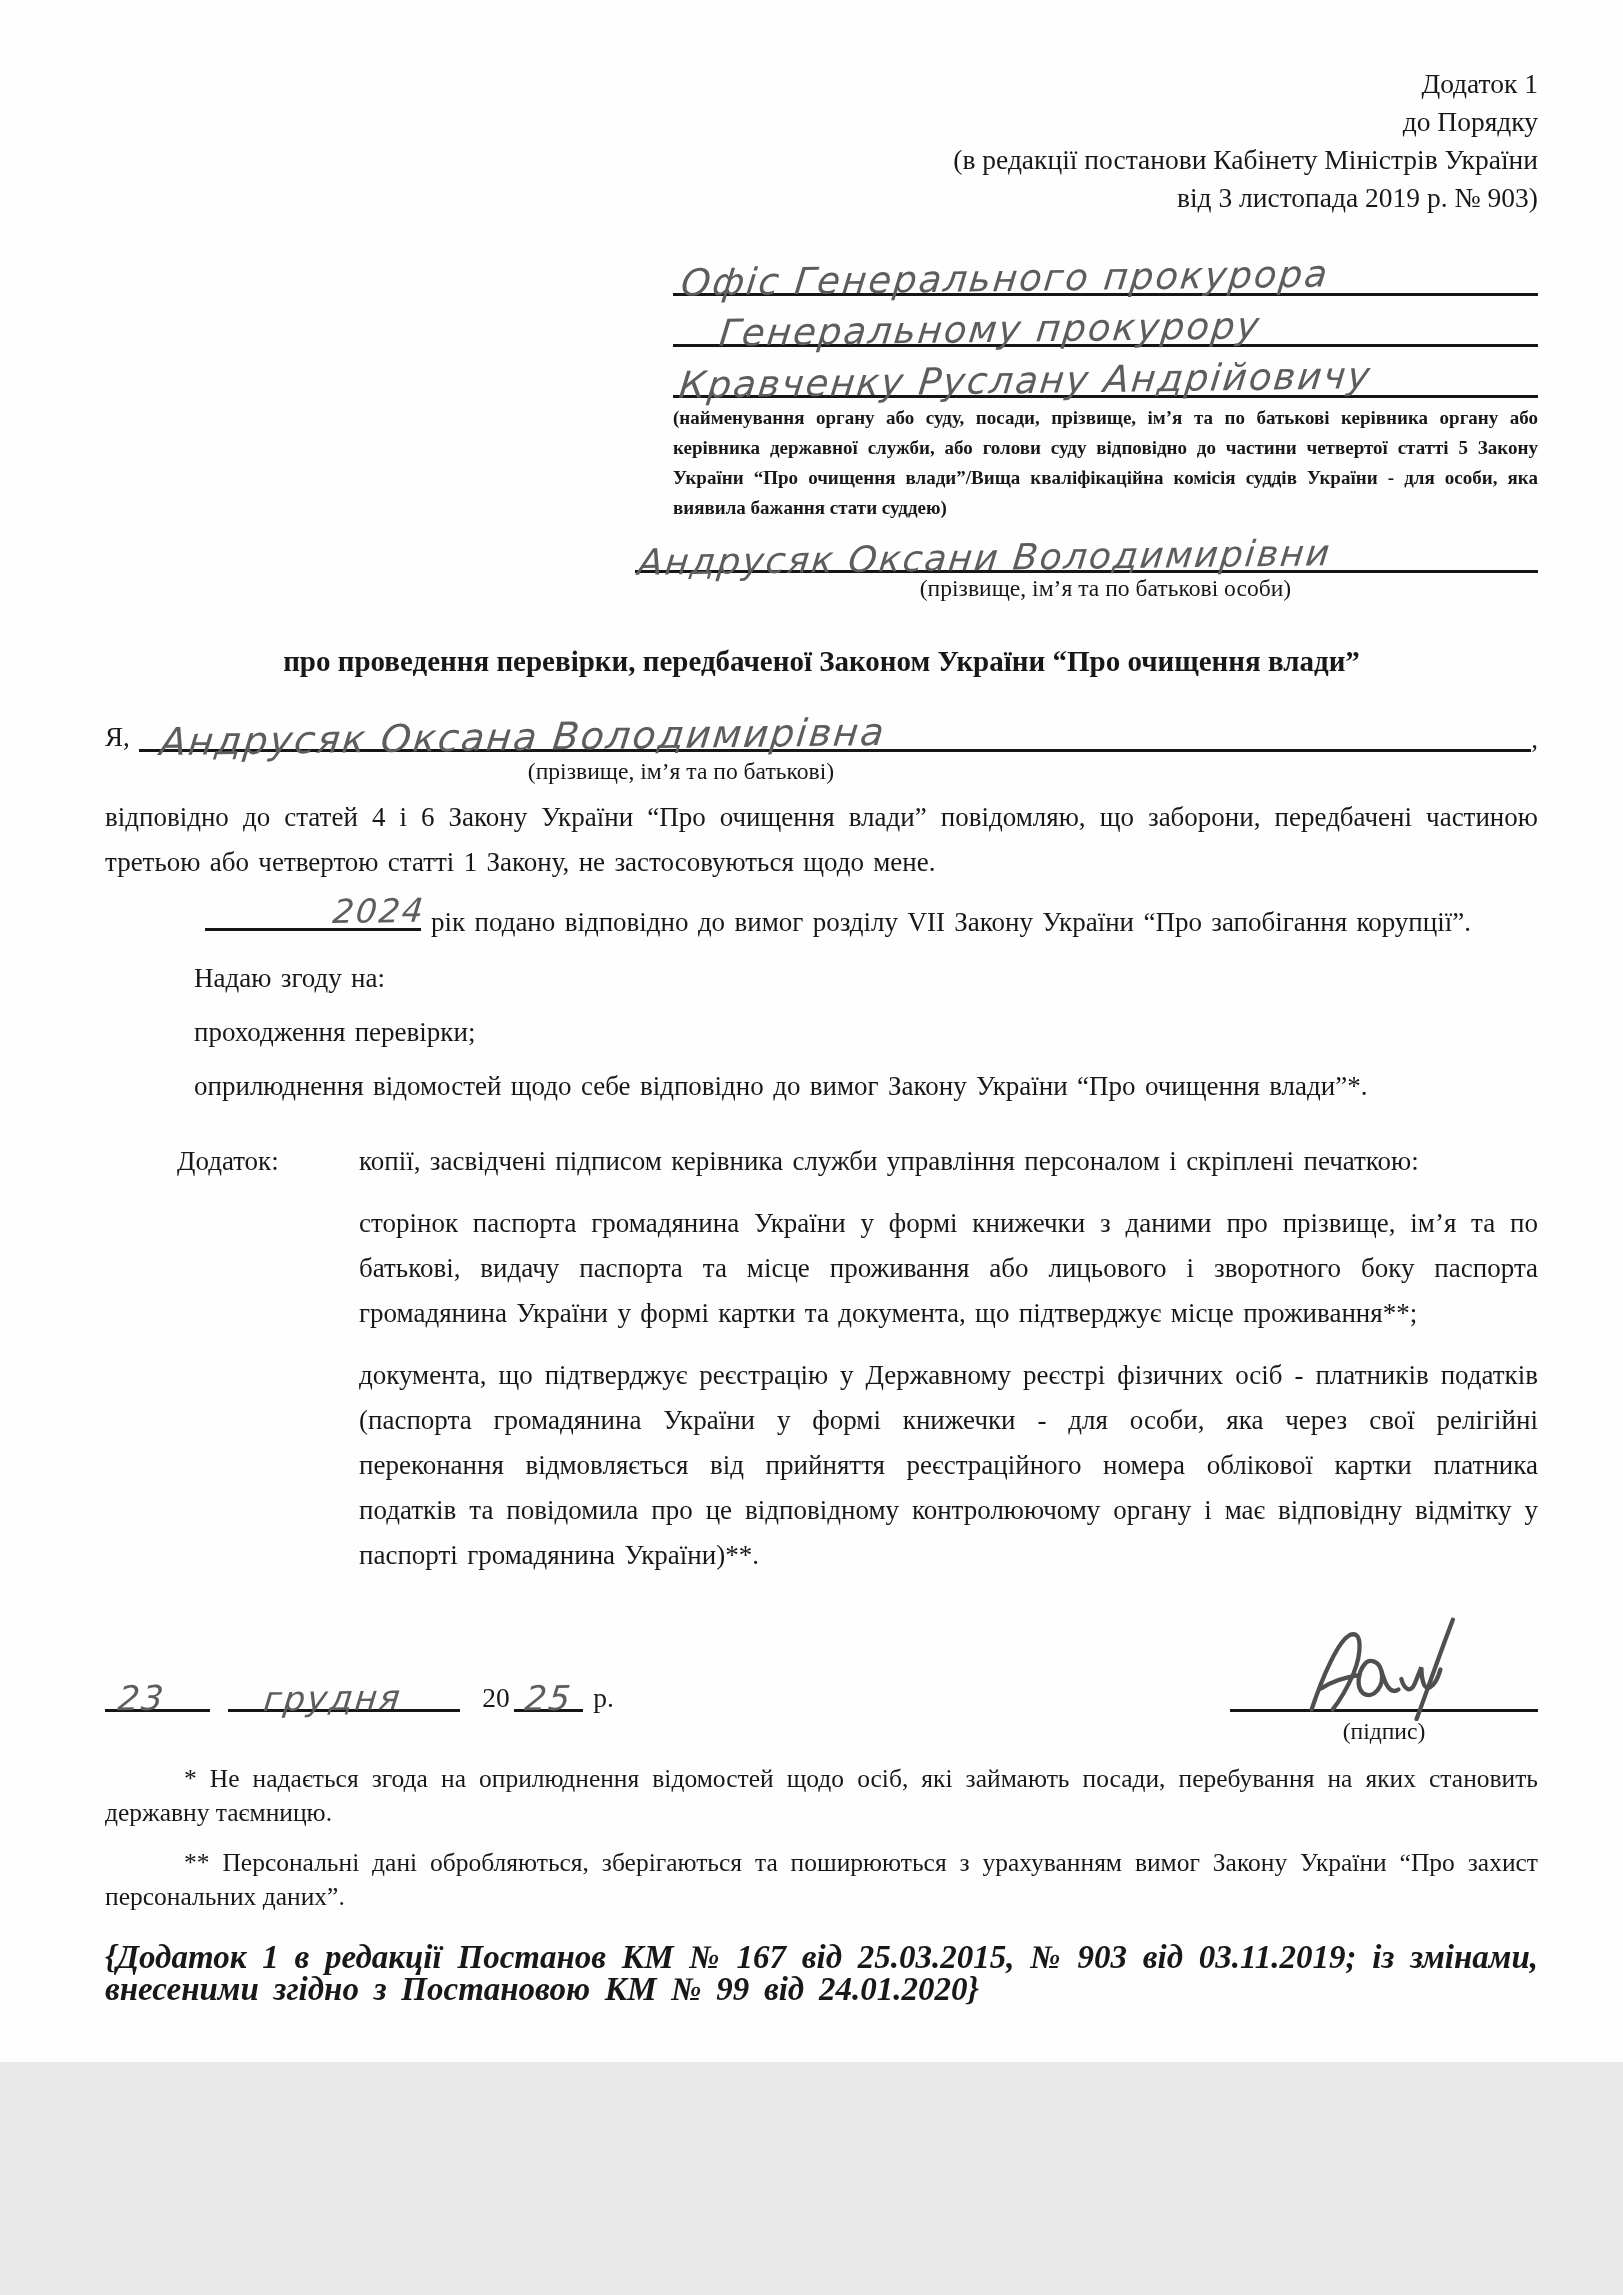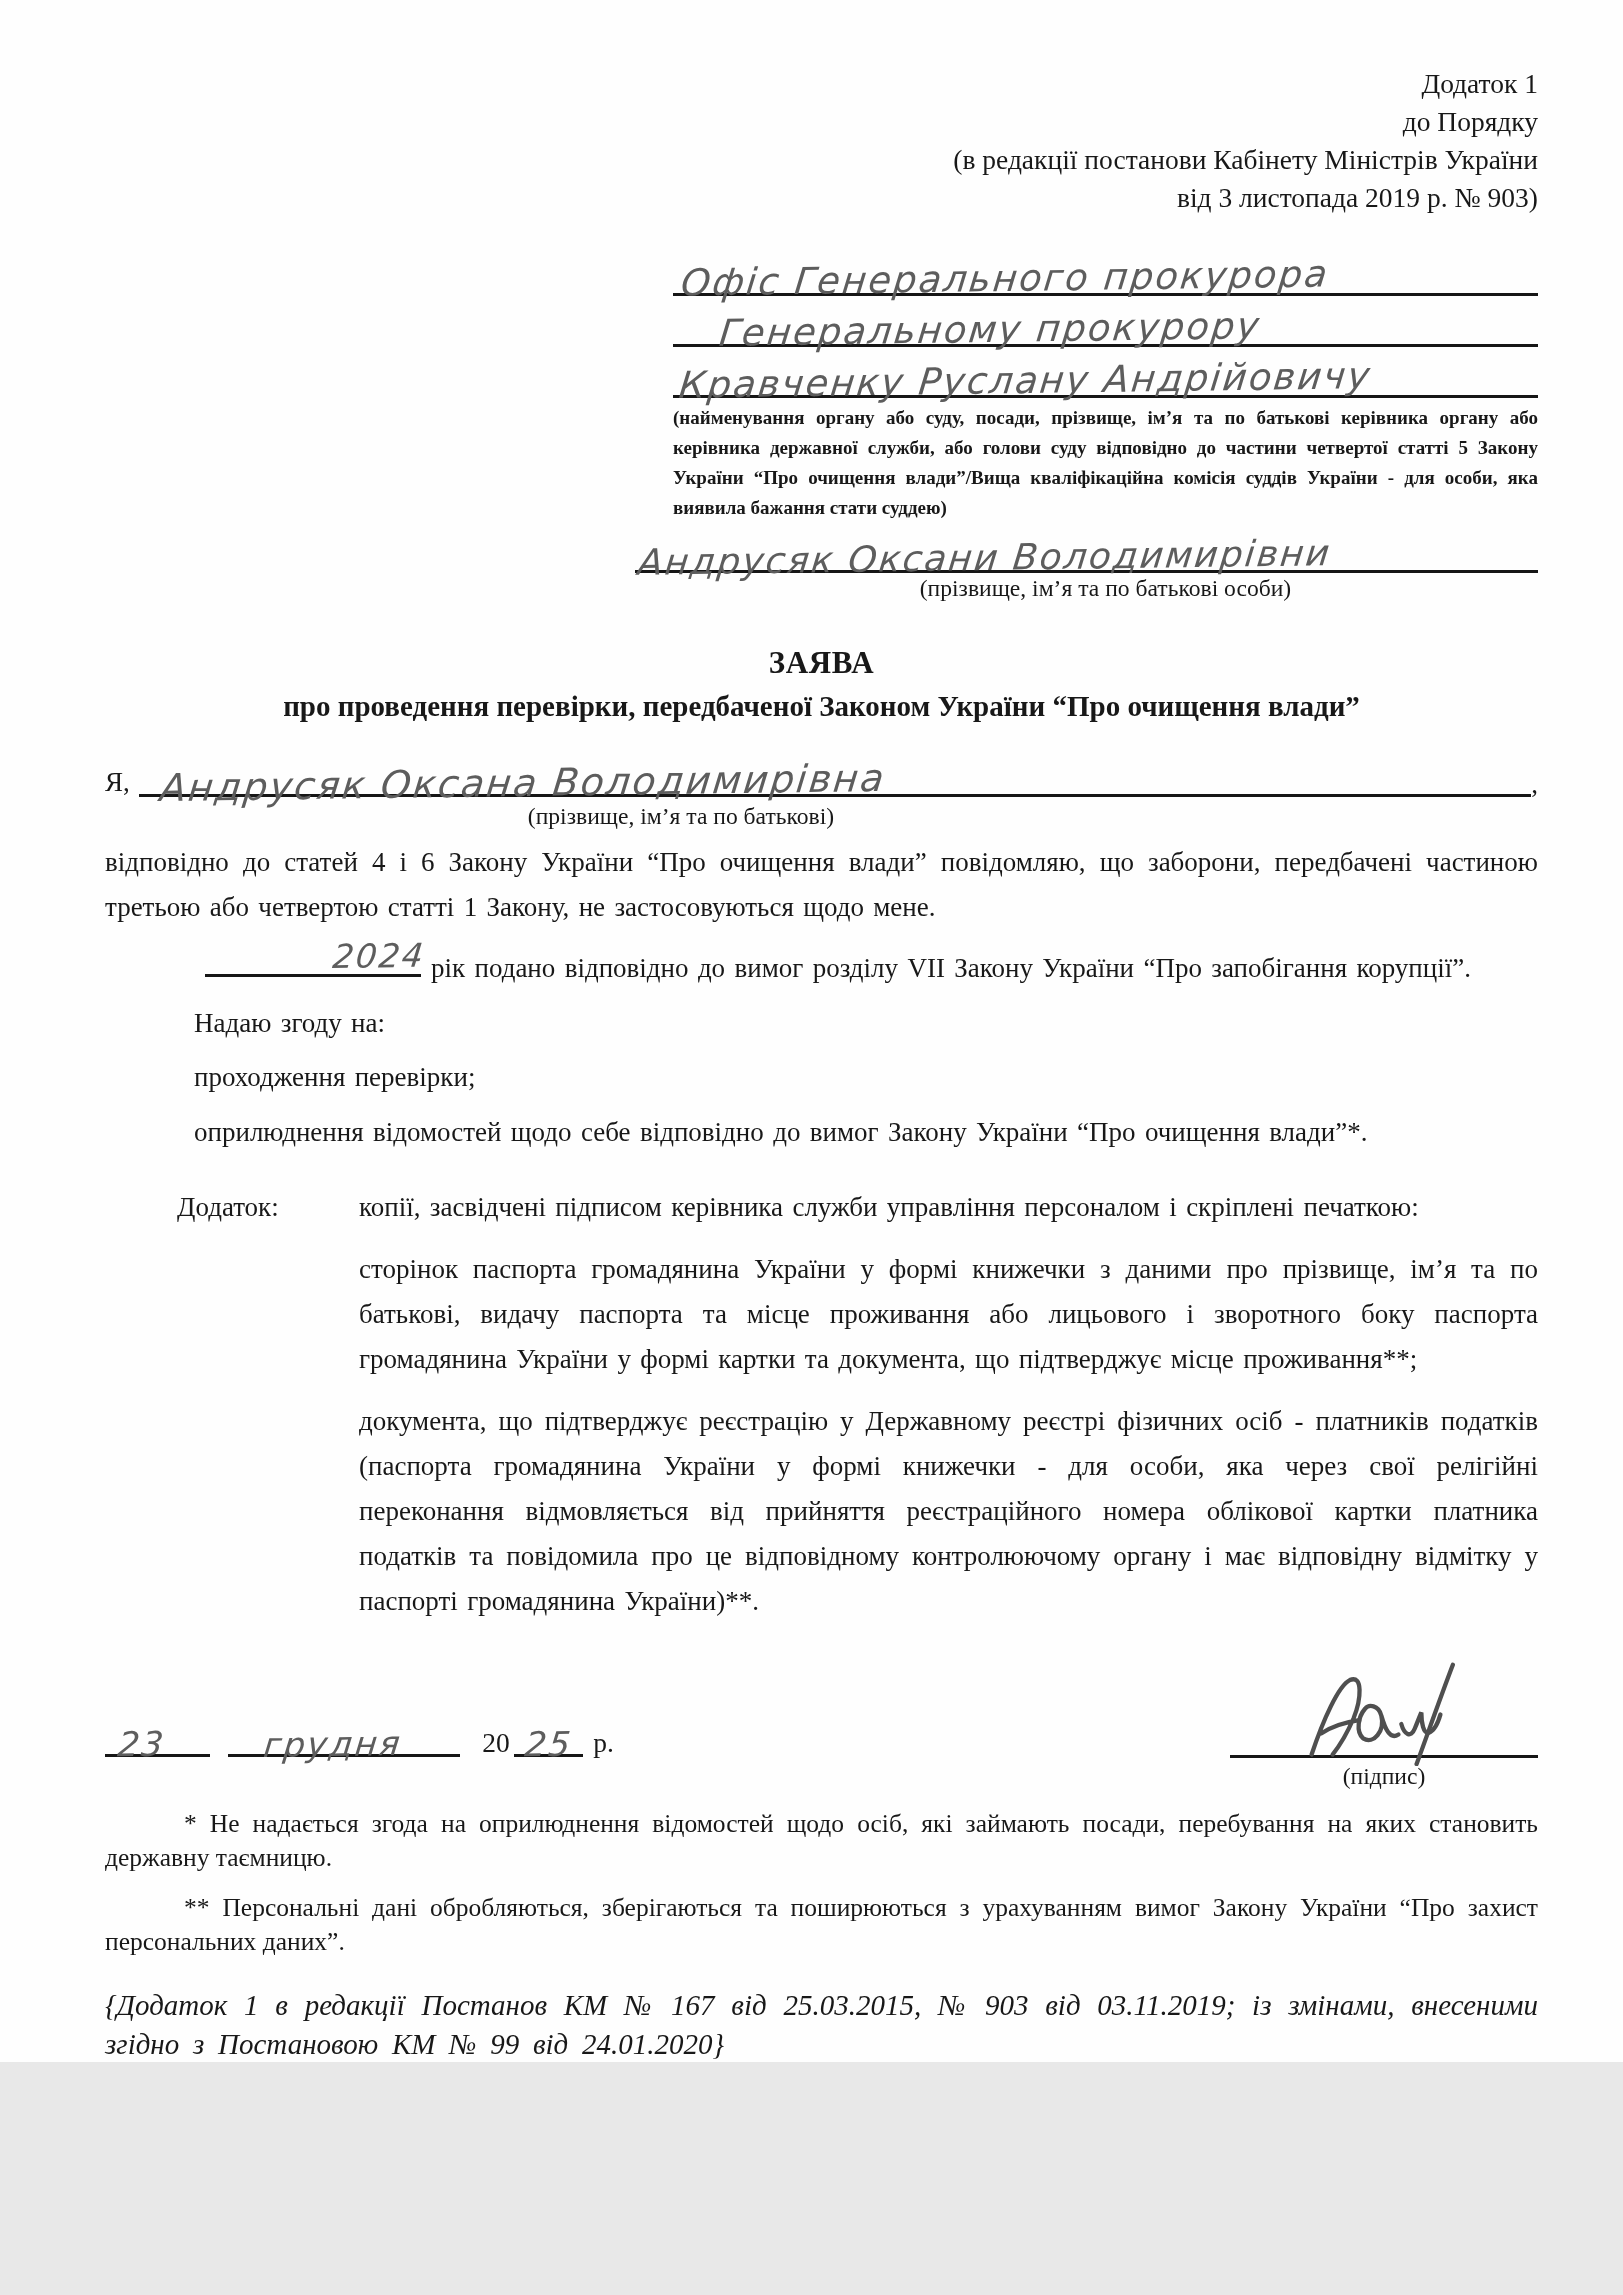--- a/index.html
+++ b/index.html
@@ -71,22 +71,22 @@
   .date-print{ font-size:27.5px; line-height:29px; margin:0 3.9px 0 22px;}
   .date-print-r{ font-size:27.5px; line-height:29px; margin-left:10.5px;}
   .sig{ width:308px; text-align:center;}
   .sig-svg-wrap{ position:relative; height:98px;}
   .sig-svg{ position:absolute; left:72px; bottom:-11.8px;}
   .sig-line{ border-bottom:3.9px solid #161616;}
   .sig-cap{ margin-top:3.9px;}
   
   .fn{ font-size:25.5px; line-height:34px; text-align:justify; margin:15.7px 0 0 0;}
   .fn-ind{ text-indent:79px;}
-  .rev{ font-size:29px; line-height:39px; font-style:italic; text-align:justify;
-        word-spacing:6.5px; margin-top:27.5px;}
+  .rev{ font-size:33px; line-height:32px; font-style:italic; text-align:justify;
+        word-spacing:6.5px; margin-top:27.5px;font-weight:bold;}
 </style>
 </head>
 <body>
 
 <div class="page">
 
   <div class="hdr">
     <div>Додаток 1</div>
     <div>до Порядку</div>
     <div>(в редакції постанови Кабінету Міністрів України</div>
@@ -104,21 +104,20 @@
       <span class="hw" style="left:6.5px">Кравченку Руслану Андрійовичу</span>
     </div>
     <div class="small-cap addr-cap">(найменування органу або суду, посади, прізвище, ім’я та по батькові керівника органу або керівника державної служби, або голови суду відповідно до частини четвертої статті 5 Закону України “Про очищення влади”/Вища кваліфікаційна комісія суддів України - для особи, яка виявила бажання стати суддею)</div>
     <div class="name-row">
       <span class="hw">Андрусяк Оксани Володимирівни</span>
     </div>
     <div class="center-cap">(прізвище, ім’я та по батькові особи)</div>
   </div>
 
   <div class="title-block">
-    <div class="title">ЗАЯВА</div>
     <div class="subtitle">про проведення перевірки, передбаченої Законом України “Про очищення влади”</div>
   </div>
 
   <div class="ya-row">
     <span class="ya-prefix">Я,</span>
     <span class="ya-field">
       <span class="hw">Андрусяк Оксана Володимирівна</span>
     </span>
     <span class="ya-comma">,</span>
   </div>

